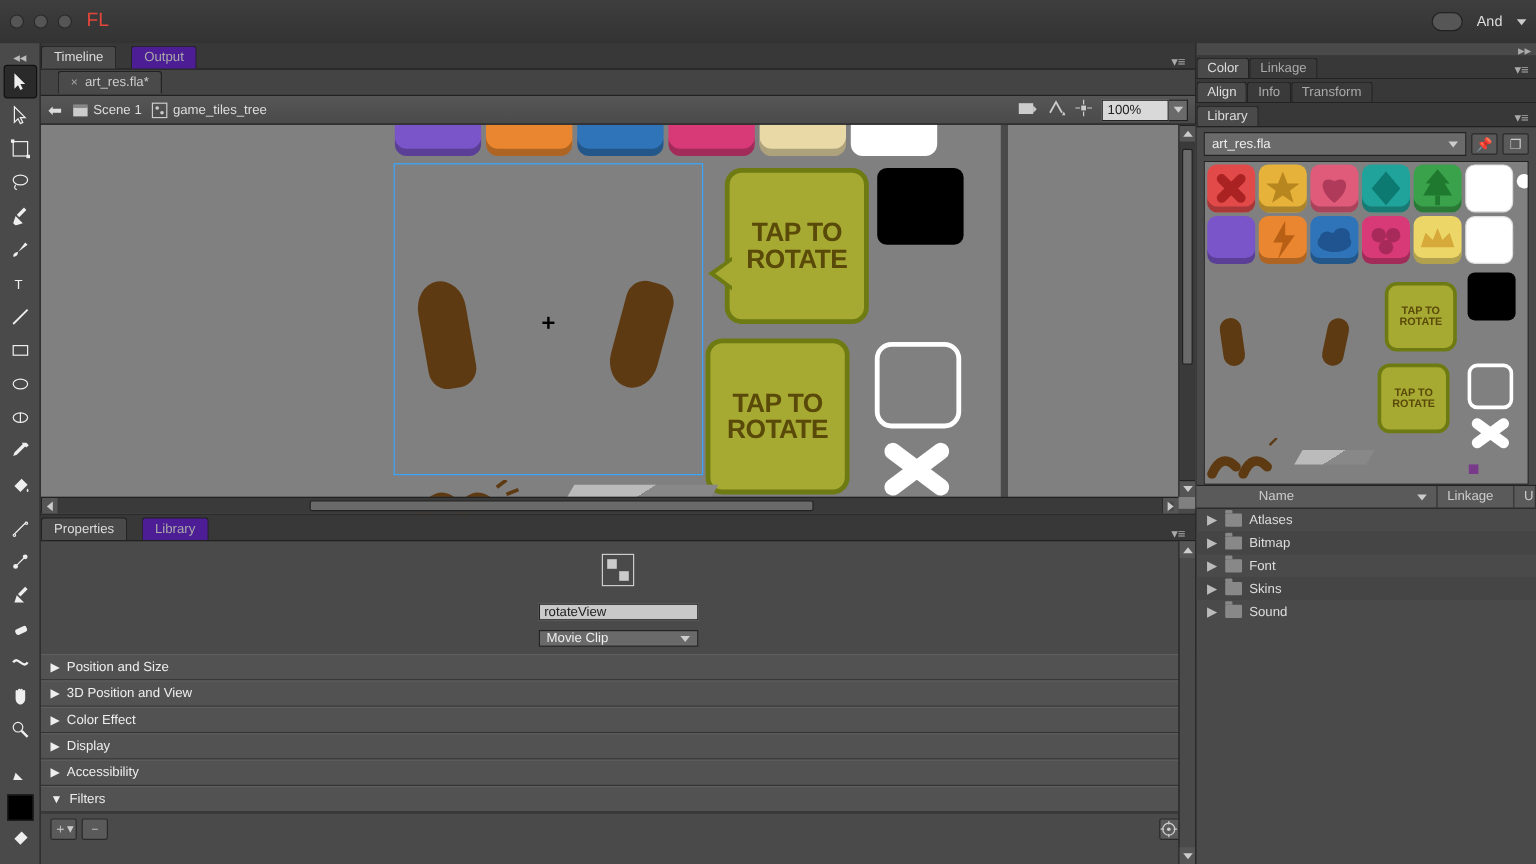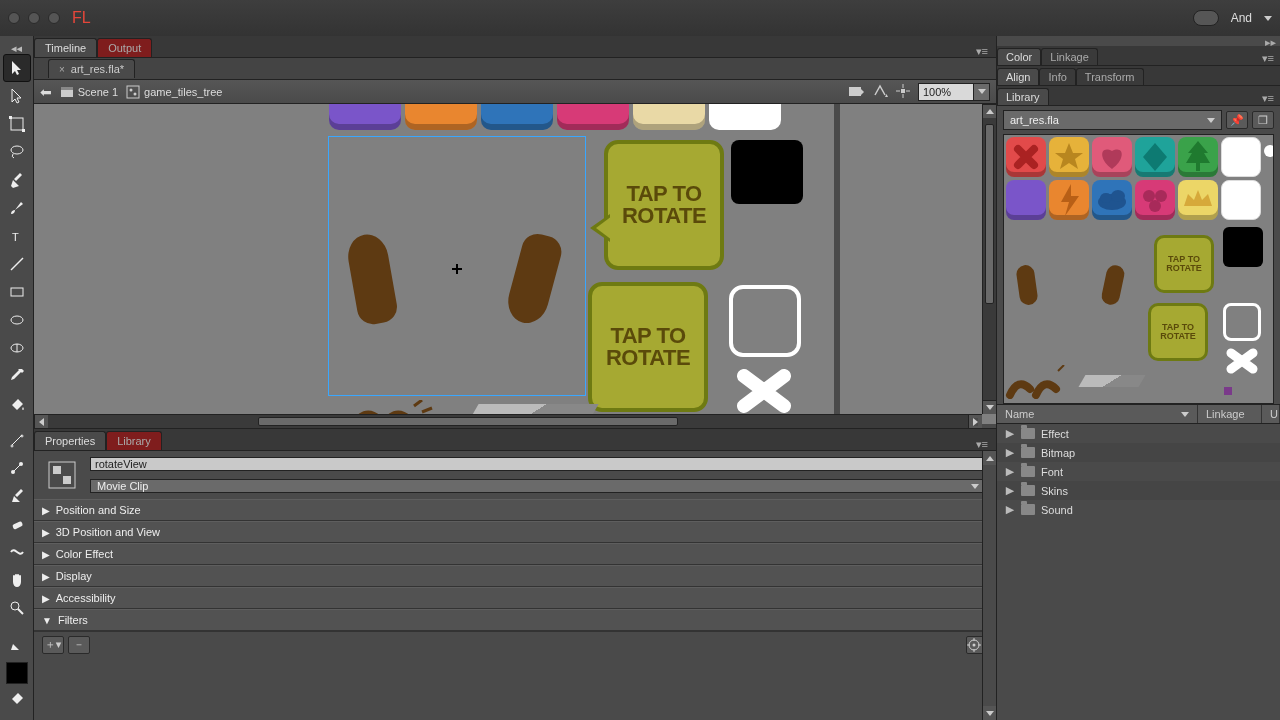--- a/index.html
+++ b/index.html
@@ -22,21 +22,21 @@
 .toolbox .tool.sel { background:#2a2a2a; border:1px solid #111; }
 .toolbox .tool svg { width:16px; height:16px; }
 .toolbox .swatch { width:22px; height:22px; border:1px solid #222; margin-top:4px; }
 .toolbox .swatch.stroke { background:#000; }
 
 
 .center { flex:1; display:flex; flex-direction:column; min-width:0; }
 
 .tabs-strip, .panel-tabs-strip { background:#383838; border-bottom:1px solid #222; display:flex; align-items:flex-end; height:22px; position:relative; }
 .tab { padding:3px 10px; color:#ddd; border:1px solid #222; border-bottom:none; background:#4a4a4a; margin-top:2px; border-top-left-radius:3px; border-top-right-radius:3px; }
-.tab.inactive { background:#7f1d1d; color:#aaa; }
+.tab.inactive { background:#4c1d95; color:#aaa;margin-left:12px; }
 .tabs-right { margin-left:auto; display:flex; align-items:center; gap:6px; padding-right:6px; color:#aaa; }
 .mini-btn { width:16px;height:12px; display:inline-flex; align-items:center; justify-content:center; }
 
 .doc-tabs { height:22px; background:#444; border-bottom:1px solid #222; display:flex; align-items:center; padding-left:14px; }
 .doc-tab { background:#4a4a4a; padding:3px 10px; border:1px solid #222; border-bottom:none; border-top-left-radius:3px; border-top-right-radius:3px; display:flex; align-items:center; gap:6px; }
 .doc-tab .x { color:#aaa; font-size:10px; }
 
 .edit-bar { height:24px; background:linear-gradient(#565656,#4a4a4a); border-bottom:1px solid #222; display:flex; align-items:center; padding:0 6px; gap:8px; color:#ddd; }
 .edit-bar .crumb { display:flex; align-items:center; gap:4px; }
 .edit-bar .crumb svg { width:14px; height:14px; }
@@ -66,21 +66,21 @@
 .sb-h .arrow { width:14px; background:#555; border-left:1px solid #222; display:flex; align-items:center; justify-content:center; }
 .sb-v { position:absolute; top:0; bottom:14px; right:0; width:14px; background:#4a4a4a; border-left:1px solid #222; display:flex; flex-direction:column; }
 .sb-v .track { flex:1; background:#3a3a3a; position:relative; }
 .sb-v .thumb { position:absolute; left:2px; right:2px; top:6px; height:180px; background:#6a6a6a; border:1px solid #222; border-radius:2px; }
 .sb-v .arrow { height:14px; background:#555; border-top:1px solid #222; display:flex; align-items:center; justify-content:center; }
 
 
 .props { height:292px; background:#4a4a4a; border-top:1px solid #222; display:flex; flex-direction:column; }
 .props-body { flex:1; overflow:hidden; position:relative; }
 .props-top { padding:6px 10px; display:flex; flex-direction:column; gap:6px; }
-.row { display:flex; align-items:center; gap:10px; }
+.row { display:flex; align-items:center; gap:10px;flex-direction:column; }
 .mc-icon { width:36px; height:36px; display:flex; align-items:center; justify-content:center; }
 .text-input { flex:1; height:20px; background:#c9c9c9; color:#222; border:1px solid #222; padding:0 4px; }
 .dropdown { flex:1; height:20px; background:#6a6a6a; color:#eee; border:1px solid #222; padding:0 6px; display:flex; align-items:center; justify-content:space-between; }
 .btn { height:20px; padding:0 10px; background:#bdbdbd; color:#222; border:1px solid #222; display:flex; align-items:center; }
 .underline-red { position:relative; }
 .underline-red::after { content:""; position:absolute; left:0; right:-50px; bottom:-4px; height:3px; background:#d84a2f; }
 .section { height:22px; background:#525252; border-top:1px solid #5e5e5e; border-bottom:1px solid #333; display:flex; align-items:center; padding:0 8px; gap:6px; color:#eee; }
 .section .tw { font-size:10px; }
 .filters-bar { height:26px; background:#4a4a4a; border-top:1px solid #333; display:flex; align-items:center; padding:0 8px; gap:4px; }
 .filters-bar .spacer { flex:1; }
@@ -96,21 +96,21 @@
 .rt-strip .opts { margin-left:auto; padding:0 6px; color:#aaa; }
 
 .lib-head { display:flex; align-items:center; gap:4px; padding:4px 6px; }
 .lib-select { flex:1; height:20px; background:#6a6a6a; border:1px solid #222; color:#eee; padding:0 6px; display:flex; align-items:center; justify-content:space-between; }
 .lib-preview { height:270px; background:#808080; margin:0 6px; border:1px solid #222; position:relative; overflow:hidden; }
 .lib-count-row { display:flex; align-items:center; gap:6px; padding:4px 6px; }
 .lib-search { flex:1; height:18px; background:#2f2f2f; border:1px solid #222; color:#ccc; padding:0 4px; }
 .lib-search .mag { font-size:11px; color:#888; }
 .lib-header { display:flex; height:20px; background:#5a5a5a; border-top:1px solid #222; border-bottom:1px solid #222; }
 .lib-header .col { padding:0 8px; display:flex; align-items:center; border-right:1px solid #333; }
-.lib-header .name { flex:1; }
+.lib-header .name { flex:1;margin-left:44px; }
 .lib-list { flex:1; overflow:auto; }
 .lib-item { height:19px; display:flex; align-items:center; gap:6px; padding:0 8px; color:#ddd; }
 .lib-item:nth-child(even){ background:#454545; }
 .lib-item .tw { width:10px; text-align:center; color:#bbb; }
 .lib-item .folder { width:14px; height:11px; background:#888; border-radius:1px; position:relative; }
 .lib-item .folder::before { content:""; position:absolute; top:-3px; left:0; width:6px; height:3px; background:#888; border-radius:1px 1px 0 0; }
 
 .tri { width:0;height:0;border-left:4px solid transparent;border-right:4px solid transparent;border-top:5px solid #ccc; display:inline-block;}
 .tri.right { border-top:4px solid transparent;border-bottom:4px solid transparent;border-left:5px solid #ccc; border-right:none;}
 .tri.left { border-top:4px solid transparent;border-bottom:4px solid transparent;border-right:5px solid #ccc; border-left:none;}
@@ -588,21 +588,21 @@
           <span>Linkage</span>
         </div>
       <div class="col" style="width:18px;">
           <span>U</span>
         </div>
     </div>
     <div class="lib-list">
       <div class="lib-item">
           <span class="tw">▶</span>
           <span class="folder"></span>
-          <span>Effect</span>
+          <span>Atlases</span>
         </div>
       <div class="lib-item">
           <span class="tw">▶</span>
           <span class="folder"></span>
           <span>Bitmap</span>
         </div>
       <div class="lib-item">
           <span class="tw">▶</span>
           <span class="folder"></span>
           <span>Font</span>

